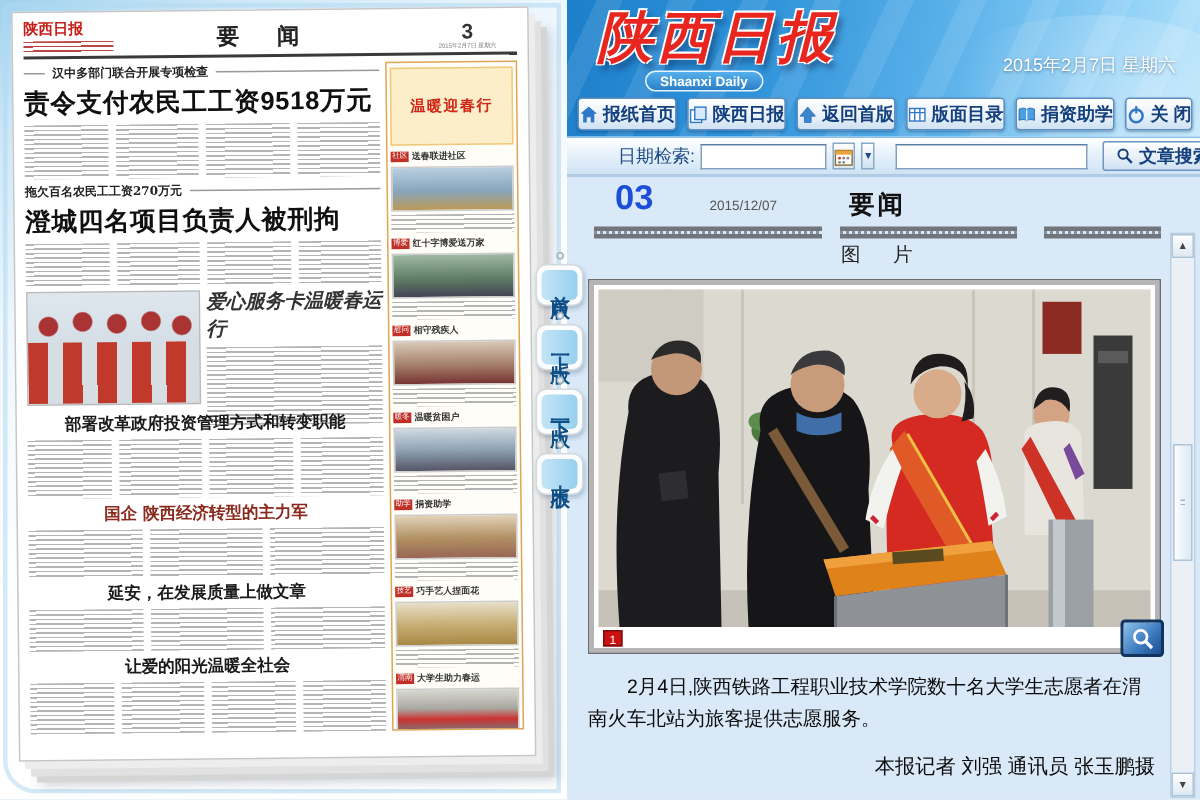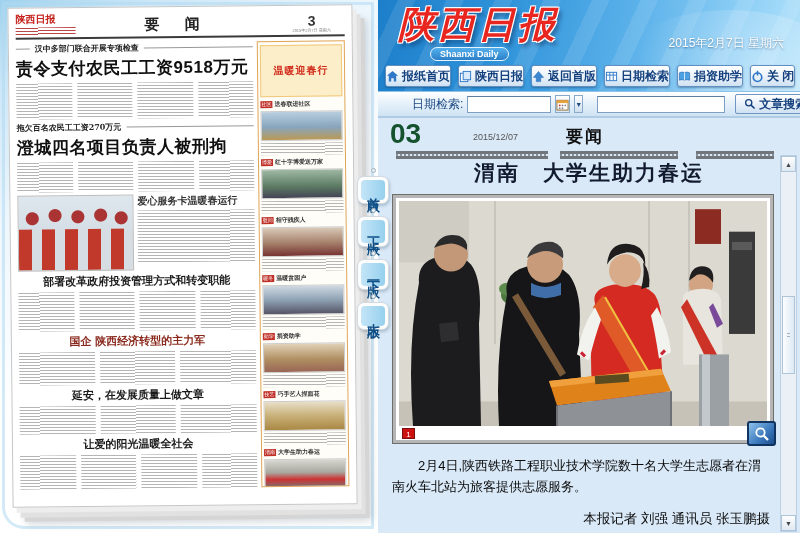--- a/index.html
+++ b/index.html
@@ -42,21 +42,21 @@
       radial-gradient(circle at 12% 30%, #a33 0 6px, transparent 7px),
       radial-gradient(circle at 32% 26%, #a33 0 6px, transparent 7px),
       radial-gradient(circle at 52% 28%, #a33 0 6px, transparent 7px),
       radial-gradient(circle at 72% 26%, #a33 0 6px, transparent 7px),
       radial-gradient(circle at 90% 30%, #a33 0 6px, transparent 7px),
       repeating-linear-gradient(90deg,#c0392b 0 13px,#d6dde3 13px 23px),
       linear-gradient(#dfe7ee,#c9d4dc);
     background-size:100% 100%,100% 100%,100% 100%,100% 100%,100% 100%,100% 55%,100% 100%;
     background-position:0 0,0 0,0 0,0 0,0 0,0 100%,0 0; background-repeat:no-repeat; }
   .feat-right { flex:1; }
-  .feat-right-head { font-size:10px; font-weight:bold; color:#333; line-height:1.4; font-family:"DejaVu Serif",serif; }
+  .feat-right-head { font-size:13px; font-weight:bold; color:#333; line-height:1.4; font-family:"DejaVu Serif",serif;font-style:italic; }
   .head-md { text-align:center; font-size:11px; font-weight:bold; color:#1a1a1a; font-family:"DejaVu Serif",serif; white-space:nowrap; }
   .head-red { color:#8a2a1e; }
   .np-side { width:88px; border:1px solid #e0a455; background:#fffdf7; padding:3px 2px; display:flex; flex-direction:column; gap:3px; overflow:hidden; }
   .side-head { text-align:center; font-size:10px; font-weight:bold; color:#d02818; background:#fdeeca;
     border:1px solid #f0c87a; padding:18px 0; font-family:Liberation Serif, serif; letter-spacing:1px; }
   .mini { display:flex; flex-direction:column; gap:2px; }
   .mini-title { display:flex; align-items:center; gap:2px; }
   .mini-tag { background:#c03028; color:#fff; font-size:5px; padding:0 1px; line-height:7px; }
   .mini-txt { font-size:6px; font-weight:bold; color:#333; white-space:nowrap; overflow:hidden; }
   .mini-photo { height:30px; border:1px solid #ccc; }
@@ -104,21 +104,21 @@
     display:flex; align-items:center; justify-content:center; cursor:pointer; }
   .dropbtn { width:15px; height:18px; border:1px solid #8aa9c8; background:linear-gradient(#fff,#cfe0f0);
     font-size:7px; color:#1c4a85; display:flex; align-items:center; justify-content:center; cursor:pointer; }
   .inp-article { width:128px; margin-left:10px; }
   .srchbtn { margin-left:6px; height:20px; padding:0 8px; display:flex; align-items:center; gap:3px;
     background:linear-gradient(#ffffff,#e6eff8 55%,#cfe1f2); border:1px solid #6f96c2; border-radius:2px;
     font-size:12px; font-weight:bold; color:#14407e; cursor:pointer; white-space:nowrap; }
 
   .content { position:absolute; left:0; right:0; top:118px; bottom:0; background:#d9e9f8; }
   .pageinfo { position:relative; height:40px; }
-  .pi-num { position:absolute; left:12px; top:0; font-size:28px; font-weight:bold; color:#14532d; }
+  .pi-num { position:absolute; left:32px; top:0; font-size:23px; font-weight:bold; color:#1d4ed8; }
   .pi-date { position:absolute; left:95px; top:14px; font-size:9px; color:#555; }
   .pi-sec { position:absolute; left:188px; top:7px; font-size:17px; font-weight:bold; color:#111; letter-spacing:2px; }
   .bar { position:absolute; top:33px; height:8px; border-top:3px solid #70767b; border-bottom:3px solid #70767b;
     background:repeating-linear-gradient(90deg,#8a9095 0 2px,transparent 2px 4px); }
   .bar1 { left:18px; width:152px; } .bar2 { left:182px; width:118px; } .bar3 { left:318px; width:78px; }
   .kicker { margin-top:3px; text-align:center; font-size:13px; color:#222; letter-spacing:9px; }
   .title { text-align:center; font-size:21px; font-weight:bold; color:#121a30; letter-spacing:2px; margin-top:1px; }
 
   .photoframe { position:relative; margin:7px 0 0 14px; width:382px; height:250px; background:#fff;
     border:1px solid #6e6e6e; box-shadow:inset 0 0 0 3px #b5b5b5; padding:6px 6px 17px; }
@@ -326,21 +326,21 @@
           <svg width="13" height="13" viewBox="0 0 14 14">
               <path d="M7 1.5 L12.5 8 H9.4 V12.5 H4.6 V8 H1.5 Z" fill="#3b86d0" stroke="#1c5ea8" stroke-width=".5"></path>
             </svg>
           <span>返回首版</span>
         </div>
         <div class="navbtn">
           <svg width="13" height="13" viewBox="0 0 14 14">
               <rect x="1.5" y="2.5" width="11" height="9" fill="#fff" stroke="#2f78c8"></rect>
               <path d="M1.5 5.5 H12.5 M5.2 2.5 V11.5 M8.9 2.5 V11.5" stroke="#2f78c8" fill="none"></path>
             </svg>
-          <span>日期检索</span>
+          <span>版面目录</span>
         </div>
         <div class="navbtn">
           <svg width="13" height="13" viewBox="0 0 14 14">
               <path d="M1.5 3 C4 1.8 6 2.2 7 3.3 C8 2.2 10 1.8 12.5 3 V11 C10 10 8 10.4 7 11.4 C6 10.4 4 10 1.5 11 Z" fill="#4aa0e0" stroke="#1c5ea8" stroke-width=".6"></path>
               <path d="M7 3.3 V11.4" stroke="#fff" stroke-width=".8"></path>
             </svg>
           <span>捐资助学</span>
         </div>
         <div class="navbtn">
           <svg width="13" height="13" viewBox="0 0 14 14">
@@ -382,21 +382,21 @@
     <div class="content">
       <div class="pageinfo">
         <span class="pi-num">03</span>
         <span class="pi-date">2015/12/07</span>
         <span class="pi-sec">要闻</span>
         <span class="bar bar1"></span>
         <span class="bar bar2"></span>
         <span class="bar bar3"></span>
       </div>
 
-      <div class="title">渭南　大学生助力春运</div>
+      <div class="kicker">图 片</div>
 
       <div class="photoframe">
         <svg class="scene" viewBox="0 0 368 220" preserveAspectRatio="none">
           <rect x="0" y="0" width="368" height="220" fill="#dcd9d1"></rect>
           <path d="M46 0 V150 M96 0 V140 M250 0 V120 M290 0 V130" stroke="#c8c5bd" stroke-width="2" fill="none"></path>
           <rect x="0" y="0" width="70" height="60" fill="#cfccc4"></rect>
           <rect x="296" y="8" width="26" height="34" fill="#8c2b22"></rect>
           <rect x="330" y="30" width="26" height="100" fill="#3a3a3a"></rect>
           <rect x="333" y="40" width="20" height="8" fill="#5a5a5a"></rect>
           <rect x="0" y="196" width="368" height="24" fill="#c7c2b8"></rect>

